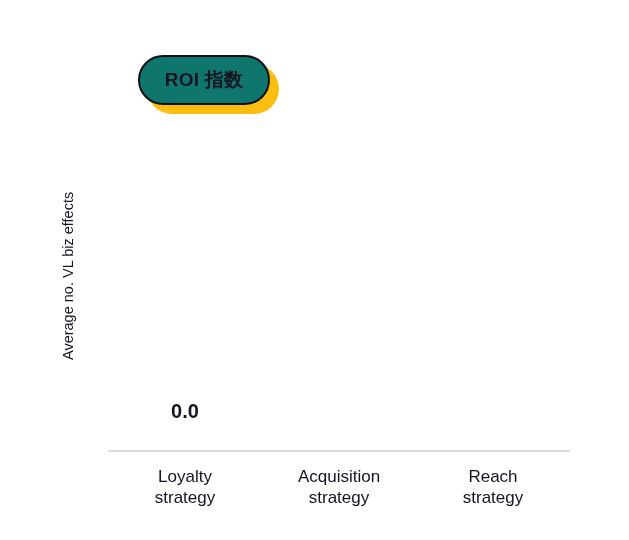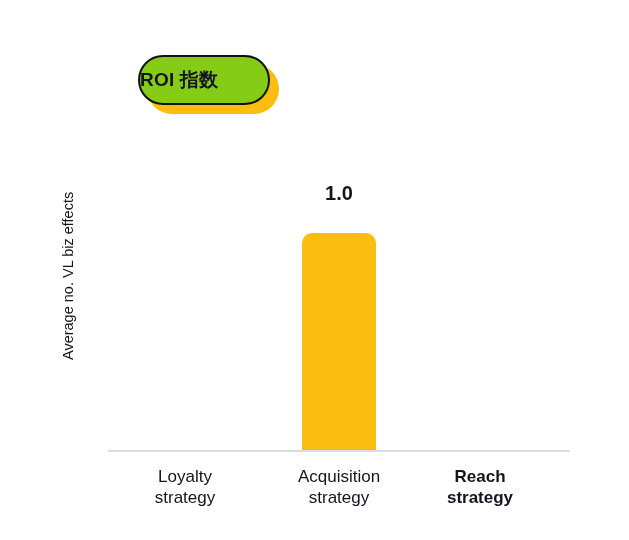--- a/index.html
+++ b/index.html
@@ -39,25 +39,26 @@
     background: #FBBE10;
     border-radius: 25px;
   }
   .badge-face {
     position: absolute;
     left: 0;
     top: 0;
     width: 132px;
     height: 50px;
     box-sizing: border-box;
-    background: #84cc16;
+    background: #0f766e;
     border: 2.5px solid #111111;
     border-radius: 25px;
     display: flex;
     align-items: center;
+    justify-content: center;
   }
   .badge-text {
     font-size: 19px;
     font-weight: 700;
     color: #15151f;
     letter-spacing: 0.2px;
     white-space: nowrap;
   }
 
   
@@ -134,44 +135,44 @@
     position: absolute;
     top: 0;
     width: 154px;
     text-align: center;
     font-size: 17px;
     color: #15151f;
     line-height: 21px;
   }
   .cat-label.slot-0 { left: 0px; }
   .cat-label.slot-1 { left: 154px; }
-  .cat-label.slot-2 { left: 295px; font-weight: bold; }
+  .cat-label.slot-2 { left: 308px; }
   .cat-line { display: block; }
 </style>
 </head>
 <body>
 
 <div id="chart-root">
 
   <div class="badge-wrap">
     <div class="badge-shadow"></div>
     <div class="badge-face">
       <span class="badge-text">ROI 指数</span>
     </div>
   </div>
 
   <div class="y-axis-title">Average no. VL biz effects</div>
 
   <div class="plot-area">
 
+    <div class="bar-slot slot-0">
+      <div class="bar-value" id="val-0" style="bottom: 28px; color: rgb(21, 21, 31);">0.0</div>
 
-    <div class="bar-slot slot-1">
-      <div class="bar-value" id="val-1" style="bottom: 246.037px; color: rgb(21, 21, 31);">1.0</div>
-      <div class="bar-rect" id="bar-1" style="height: 218.037px; background: rgb(251, 190, 16);"></div>
     </div>
+
 
 
   </div>
 
   <div class="axis-line" style="background: rgb(217, 221, 225);"></div>
 
   <div class="cat-labels">
     <div class="cat-label slot-0">
       <span class="cat-line">Loyalty</span>
       <span class="cat-line">strategy</span>

